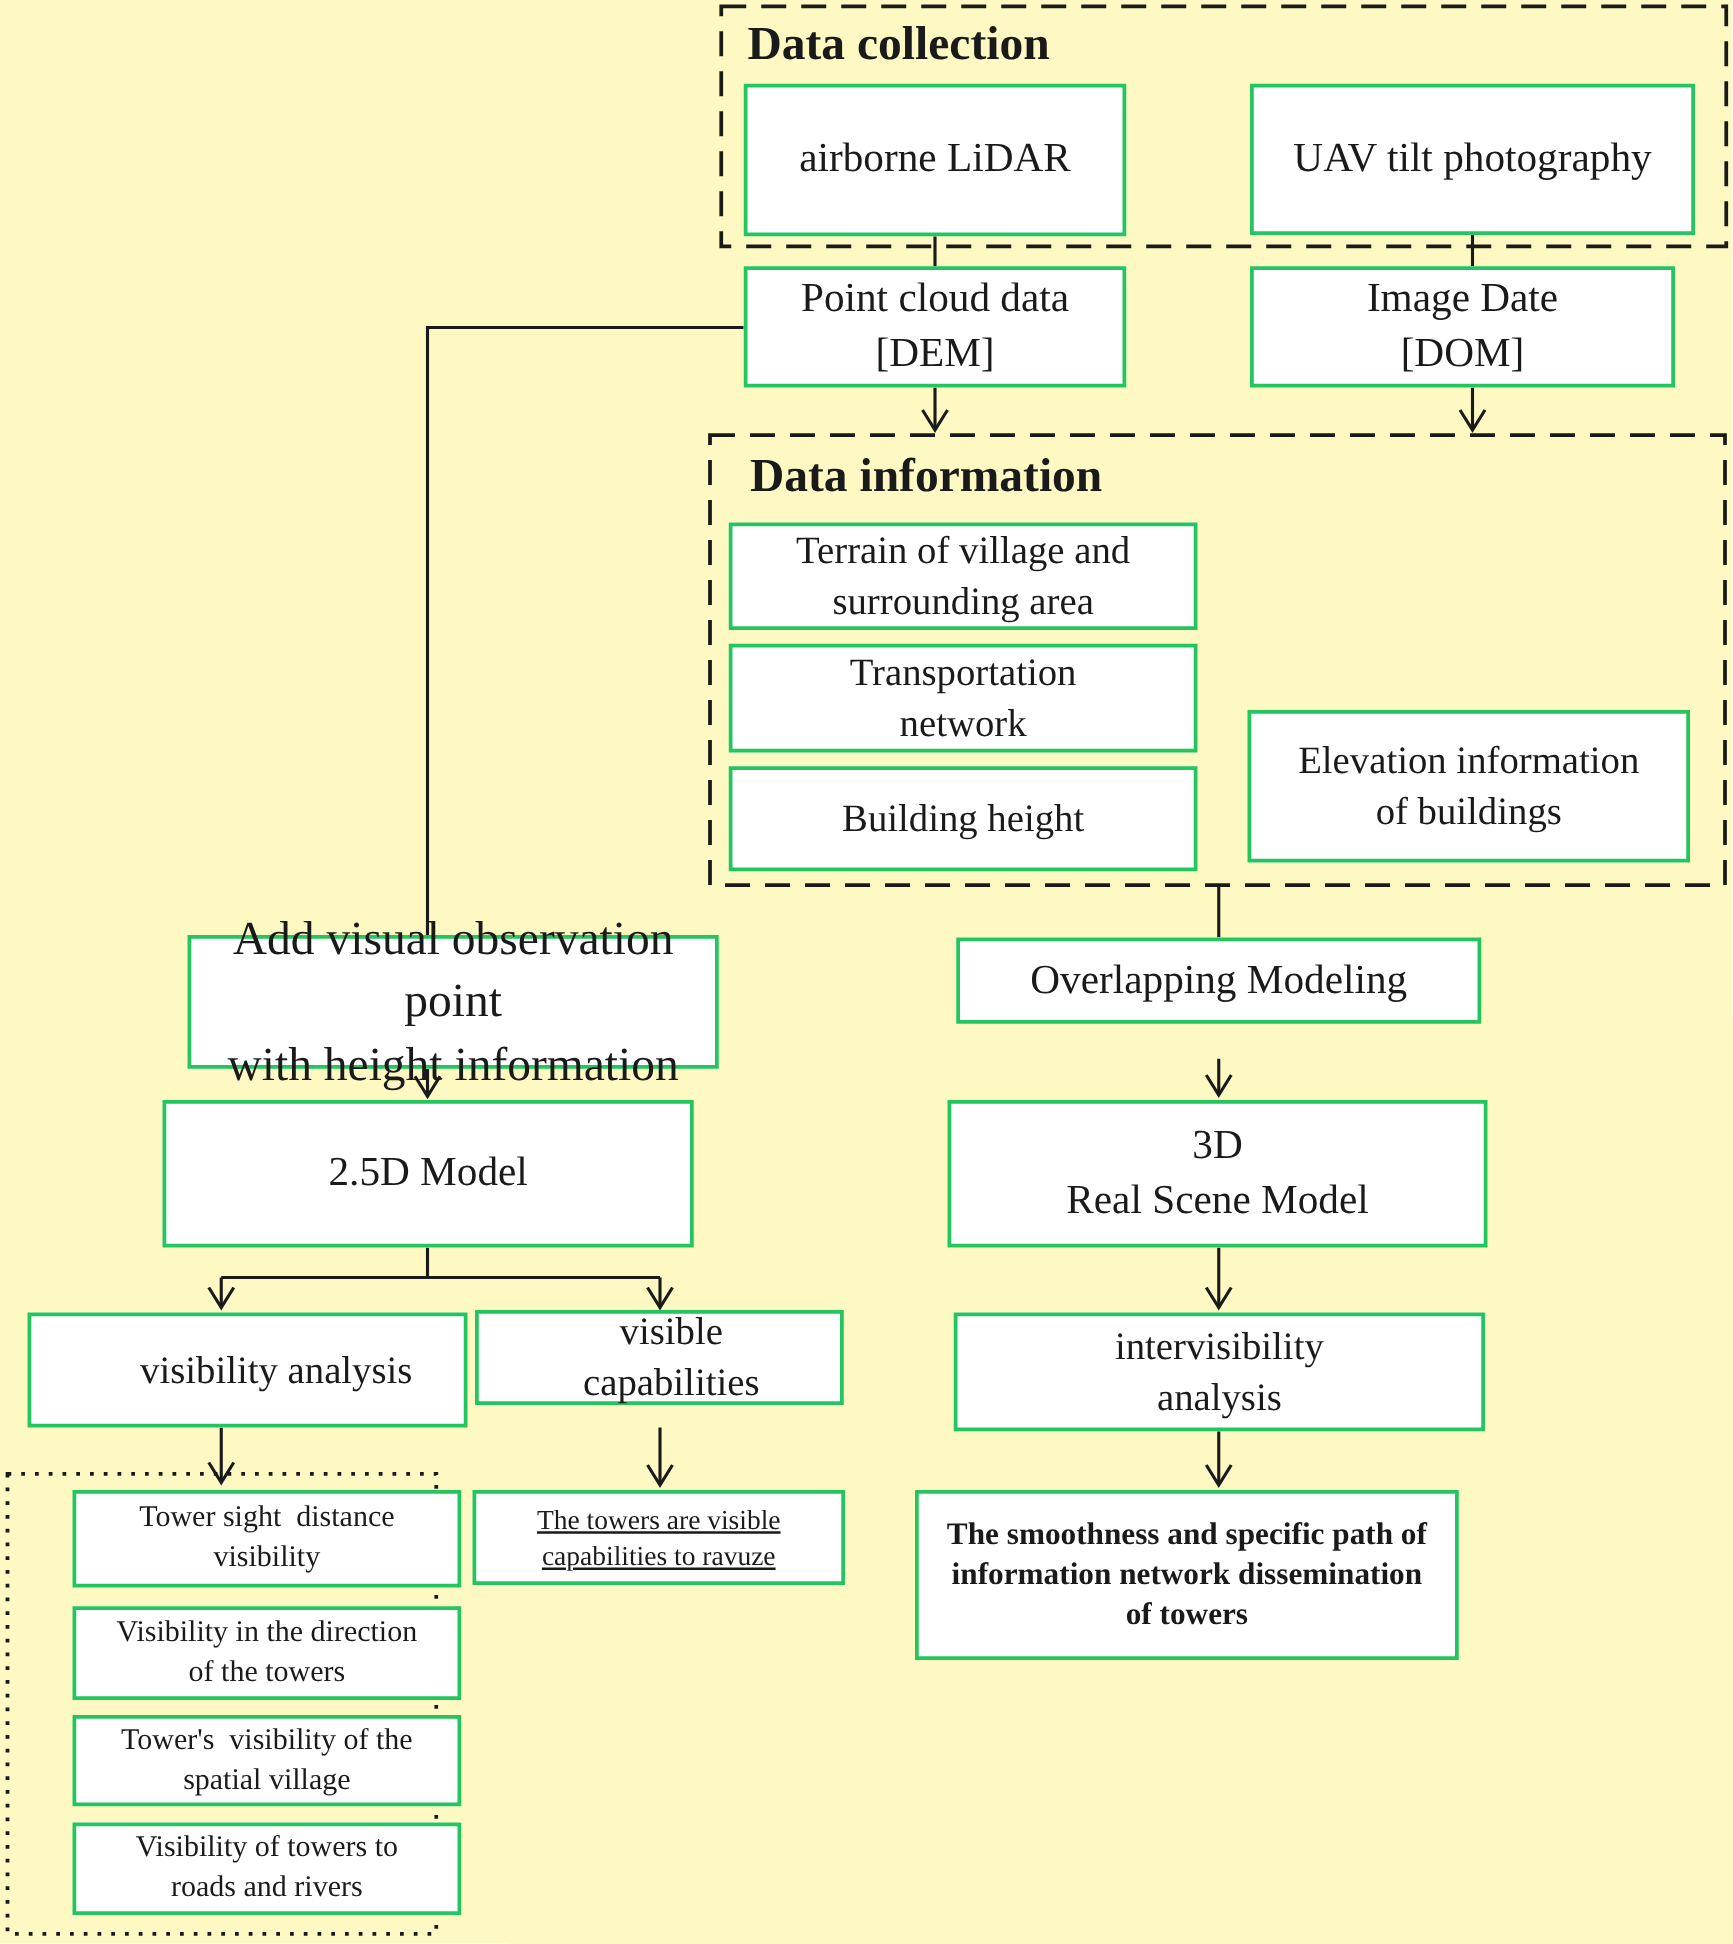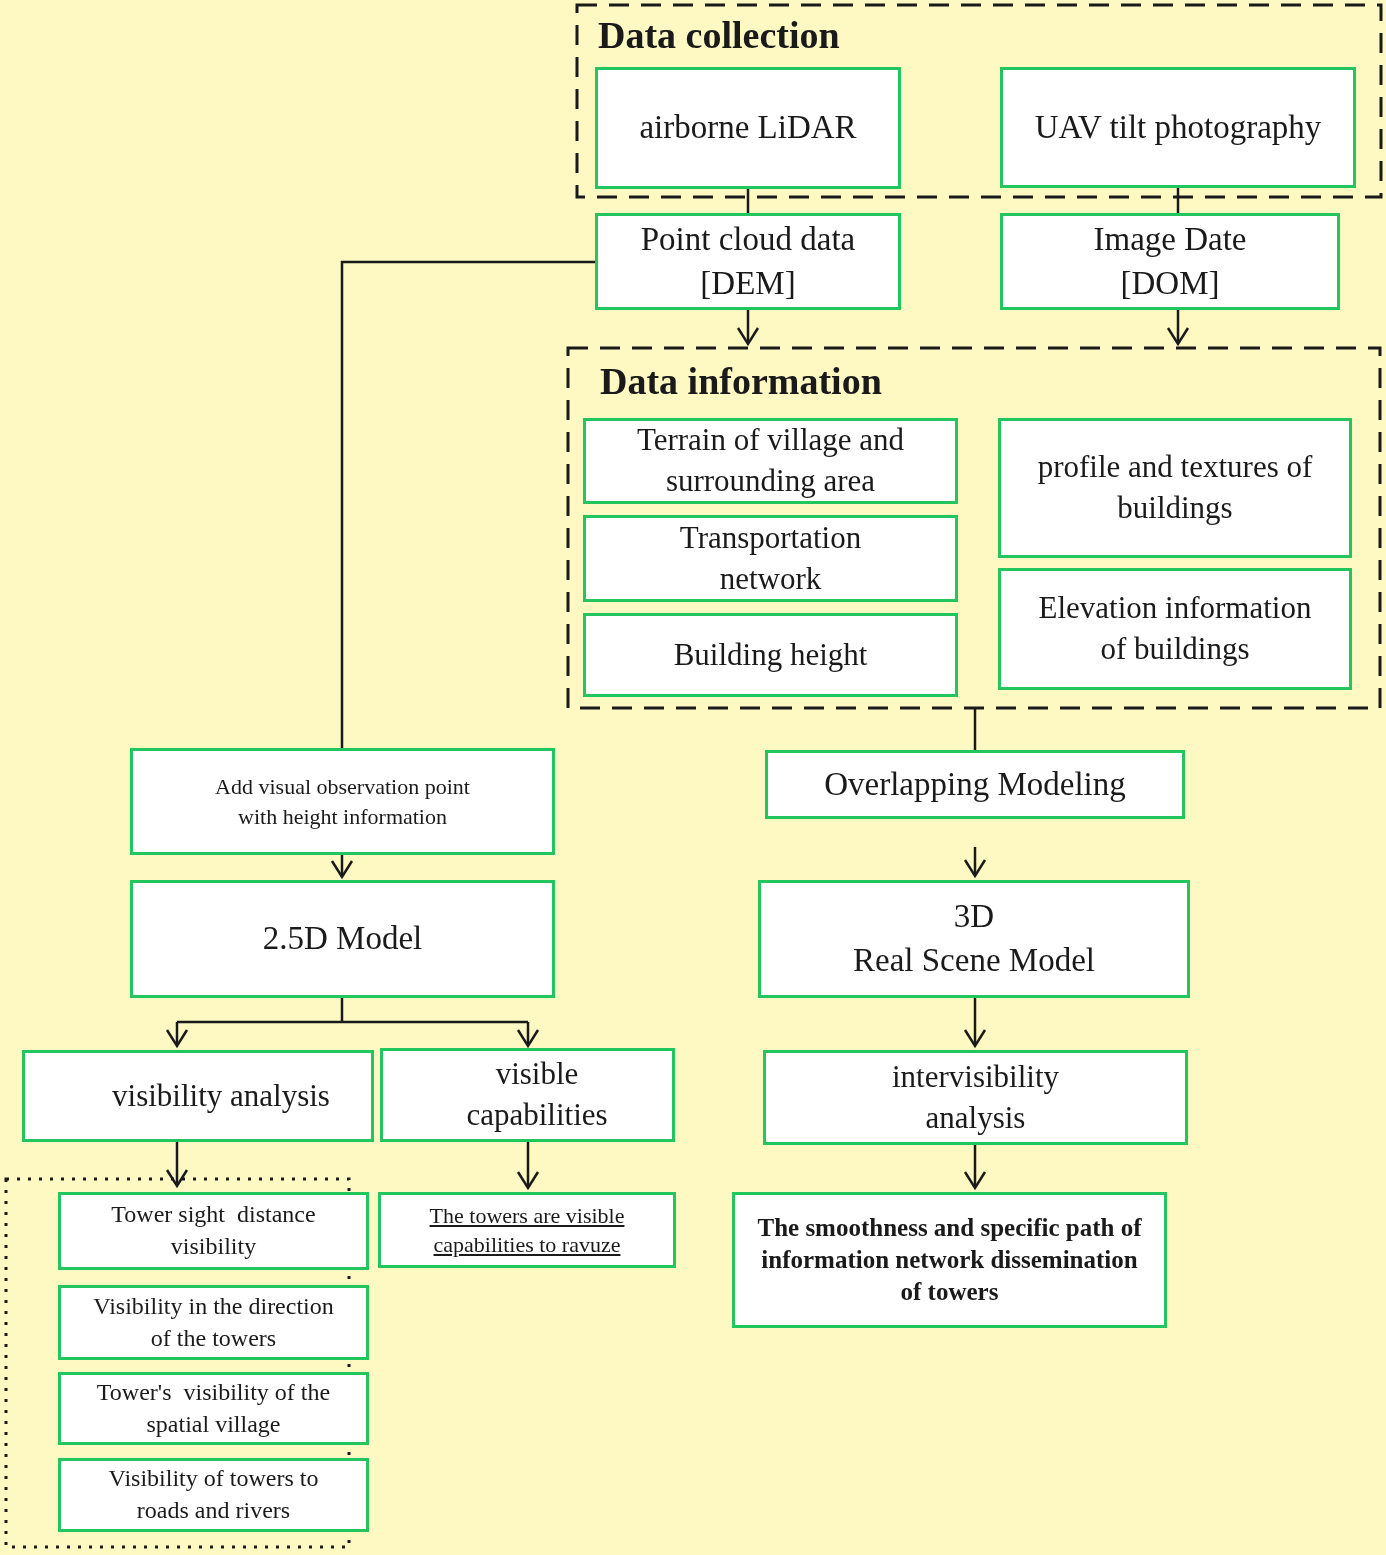--- a/index.html
+++ b/index.html
@@ -18,21 +18,21 @@
     border:3px solid #22c55e;
     background:#ffffff;
     display:flex;align-items:center;justify-content:center;
     text-align:center;
     white-space:pre-wrap;
     line-height:1.32;
     color:#1a1a1a;
   }
   .fs33{font-size:33px;}
   .fs31{font-size:31px;}
-  .fs30{font-size:22px;}
+  .fs30{font-size:38px;margin-left:20px;}
   .fs26{font-size:22px;text-decoration:underline;}
   .fs25{font-size:25px;}
   .fs24{font-size:24px;margin-left:36px;}
   .group-title{
     position:absolute;
     font-weight:bold;
     font-size:38px;
     line-height:1;
     white-space:nowrap;
   }
@@ -94,30 +94,28 @@
 [DEM]</div>
   <div class="box fs33" style="left:1000px;top:67px;width:356px;height:121px;">UAV tilt photography</div>
   <div class="box fs33" style="left:1000px;top:213px;width:340px;height:97px;">Image Date
 [DOM]</div>
 
   <div class="box fs31" style="left:583px;top:418px;width:375px;height:86px;">Terrain of village and
 surrounding area</div>
   <div class="box fs31" style="left:583px;top:515px;width:375px;height:87px;">Transportation
 network</div>
   <div class="box fs31" style="left:583px;top:613px;width:375px;height:84px;">Building height</div>
-  <div class="box fs31" style="left:998px;top:418px;width:354px;height:140px;">profile and textures of
-buildings</div>
   <div class="box fs31" style="left:998px;top:568px;width:354px;height:122px;">Elevation information
 of buildings</div>
 
   <div class="box fs30" style="left:130px;top:748px;width:425px;height:107px;">Add visual observation point
 with height information</div>
   <div class="box fs33" style="left:130px;top:880px;width:425px;height:118px;">2.5D Model</div>
   <div class="box fs31" style="left:22px;top:1050px;width:352px;height:92px;padding-left:46px;">visibility analysis</div>
-  <div class="box fs31" style="left:380px;top:1048px;width:295px;height:94px;padding-left:19px;">visible
+  <div class="box fs31" style="left:380px;top:1048px;width:295px;height:76px;padding-left:19px;">visible
 capabilities</div>
 
   <div class="box fs24" style="left:22px;top:1192px;width:311px;height:78px;">Tower sight  distance
 visibility</div>
   <div class="box fs24" style="left:22px;top:1285px;width:311px;height:75px;">Visibility in the direction
 of the towers</div>
   <div class="box fs24" style="left:22px;top:1372px;width:311px;height:73px;">Tower's  visibility of the
 spatial village</div>
   <div class="box fs24" style="left:22px;top:1458px;width:311px;height:74px;">Visibility of towers to
 roads and rivers</div>

